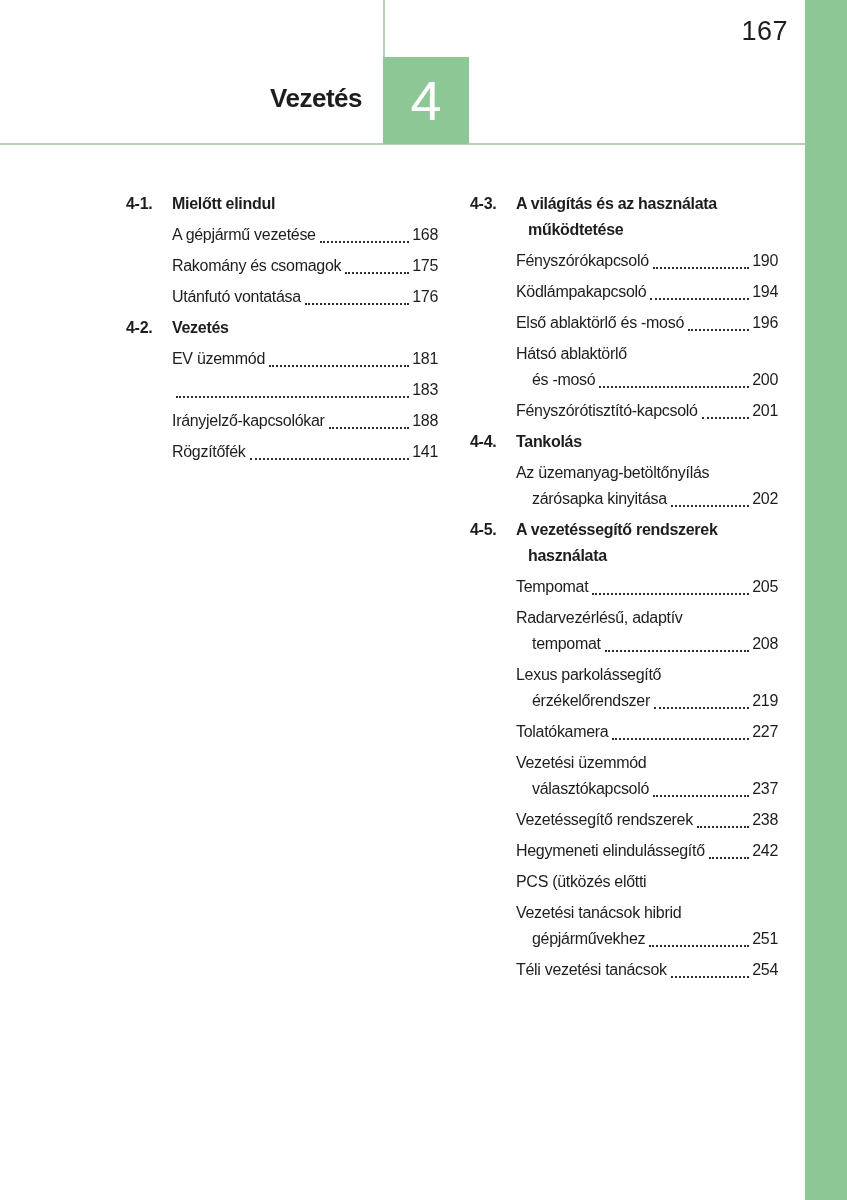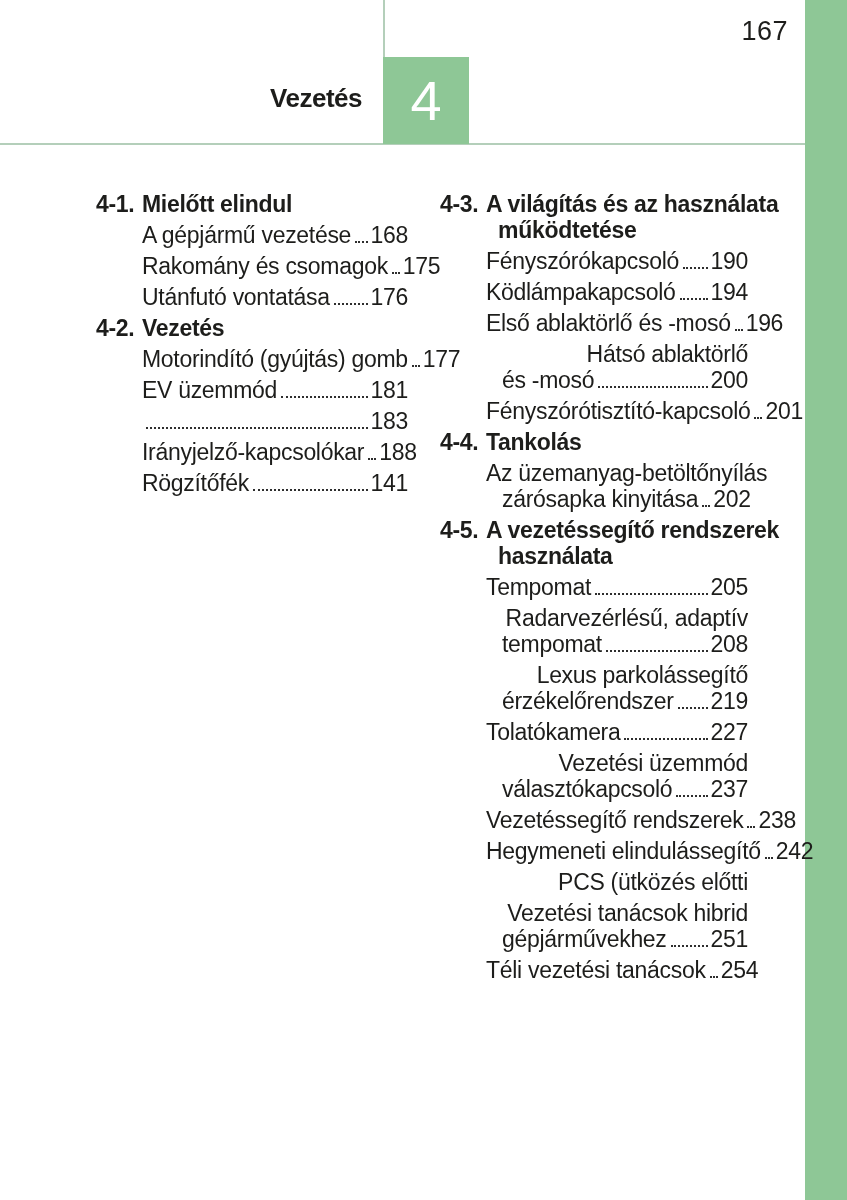--- a/index.html
+++ b/index.html
@@ -29,29 +29,29 @@
   .chapter-box span{color:#ffffff;font-size:56px;font-weight:400;line-height:1;}
   .chapter-label{
     position:absolute;top:83px;right:485px;
     font-size:26px;font-weight:700;letter-spacing:-0.5px;white-space:nowrap;
   }
   .pageno{
     position:absolute;top:16px;right:59px;
     font-size:27px;font-weight:400;letter-spacing:0.5px;
   }
   
-  .toc-col{position:absolute;top:191px;font-size:23px;line-height:26px;letter-spacing:-0.3px;}
+  .toc-col{position:absolute;top:191px;font-size:16px;line-height:26px;letter-spacing:-0.3px;margin-left:30px;}
   .col-left{left:96px;width:312px;}
   .col-right{left:440px;width:308px;}
   .sec-head{display:flex;font-weight:700;margin-bottom:5px;}
   .sec-num{flex:0 0 46px;}
   .sec-title{flex:1 1 auto;}
   .sec-title .line{white-space:nowrap;}
   .sec-title .tindent{padding-left:12px;}
-  .toc-item{margin-bottom:5px;padding-left:46px;text-align:right;}
+  .toc-item{margin-bottom:5px;padding-left:46px;}
   .pre-line{white-space:nowrap;}
   .last-line{display:flex;align-items:flex-end;white-space:nowrap;}
   .last-line .txt{flex:0 0 auto;}
   .last-line.windent{padding-left:16px;}
   .leader{flex:1 1 auto;min-width:8px;border-bottom:2px dotted var(--dots);margin:0 3px 5px 4px;}
   .pg{flex:0 0 auto;}
 </style>
 </head>
 <body>
 
@@ -97,27 +97,20 @@
     </div>
     <div class="toc-section">
       <div class="sec-head">
         <span class="sec-num">4-2.</span>
         <div class="sec-title">
           <div class="line">Vezetés</div>
         </div>
       </div>
       <div class="toc-item">
         <div class="last-line">
-          <span class="txt">Motorindító (gyújtás) gomb</span>
-          <span class="leader"></span>
-          <span class="pg">177</span>
-        </div>
-      </div>
-      <div class="toc-item">
-        <div class="last-line">
           <span class="txt">EV üzemmód</span>
           <span class="leader"></span>
           <span class="pg">181</span>
         </div>
       </div>
       <div class="toc-item">
         <div class="last-line">
           <span class="leader"></span>
           <span class="pg">183</span>
         </div>

